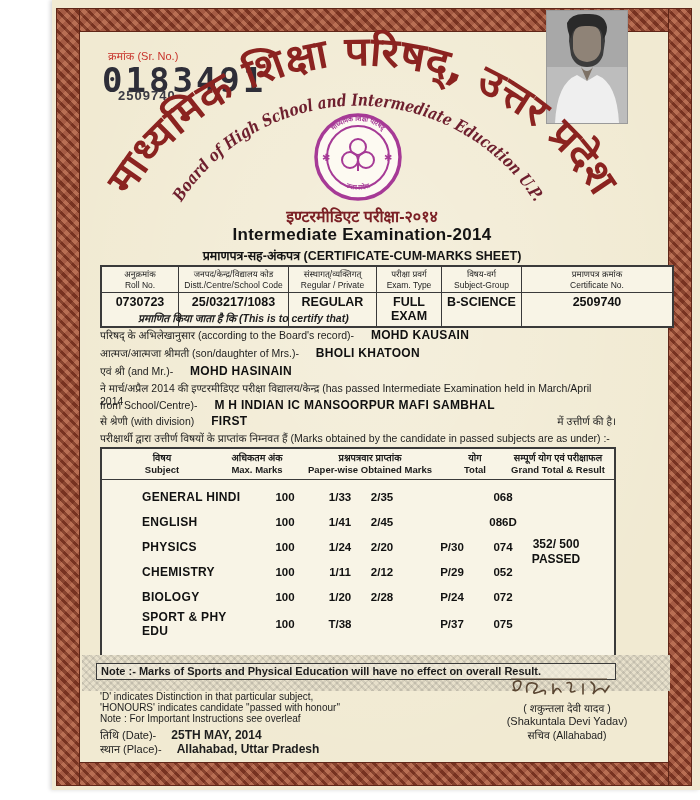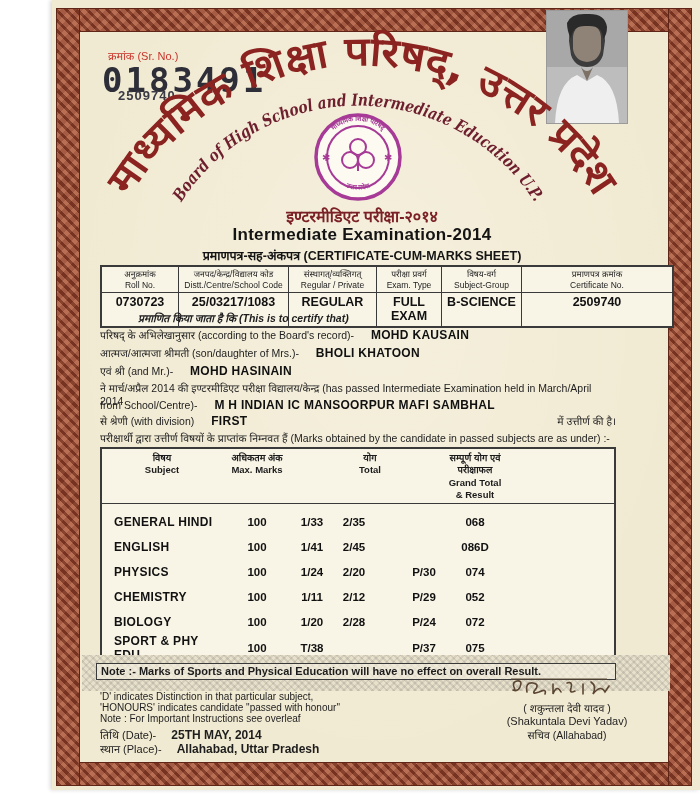--- a/index.html
+++ b/index.html
@@ -221,30 +221,34 @@
     <div class="mt-head">
       <div class="mt-hcell">
         <div>विषय</div>
           <div>Subject</div>
       </div>
       <div class="mt-hcell">
         <div>अधिकतम अंक</div>
           <div>Max. Marks</div>
       </div>
       <div class="mt-hcell">
+        <div>प्रश्नपत्रवार प्राप्तांक</div>
+          <div>Paper-wise Obtained Marks</div>
+      </div>
+      <div class="mt-hcell">
         <div>योग</div>
           <div>Total</div>
       </div>
       <div class="mt-hcell">
         <div>सम्पूर्ण योग एवं परीक्षाफल</div>
           <div>Grand Total &amp; Result</div>
       </div>
     </div>
 
-    <div style="padding-top:5px;">
+    <div style="padding-top:5px;padding-left:28px;">
       <div class="mt-row">
         <div class="subj">GENERAL HINDI</div>
         <div class="num">100</div>
         <div class="num">1/33</div>
         <div class="num">2/35</div>
         <div class="num"></div>
         <div class="num"></div>
         <div class="num">068</div>
         <div></div>
       </div>
@@ -293,20 +297,24 @@
         <div class="num">100</div>
         <div class="num">T/38</div>
         <div class="num"></div>
         <div class="num"></div>
         <div class="num">P/37</div>
         <div class="num">075</div>
         <div></div>
       </div>
     </div>
 
+    <div class="grand-cell">
+      <div>352/ 500</div>
+      <div>PASSED</div>
+    </div>
   </div>
 
   <div class="abs note-band"></div>
   <div class="abs note-box">Note :- Marks of Sports and Physical Education will have no effect on overall Result.</div>
 
   <div class="abs footnote fn1">'D' indicates Distinction in that particular subject,</div>
   <div class="abs footnote fn2">'HONOURS' indicates candidate "passed with honour"</div>
   <div class="abs footnote fn3">Note : For Important Instructions see overleaf</div>
 
   <div class="abs date-line dl1">

